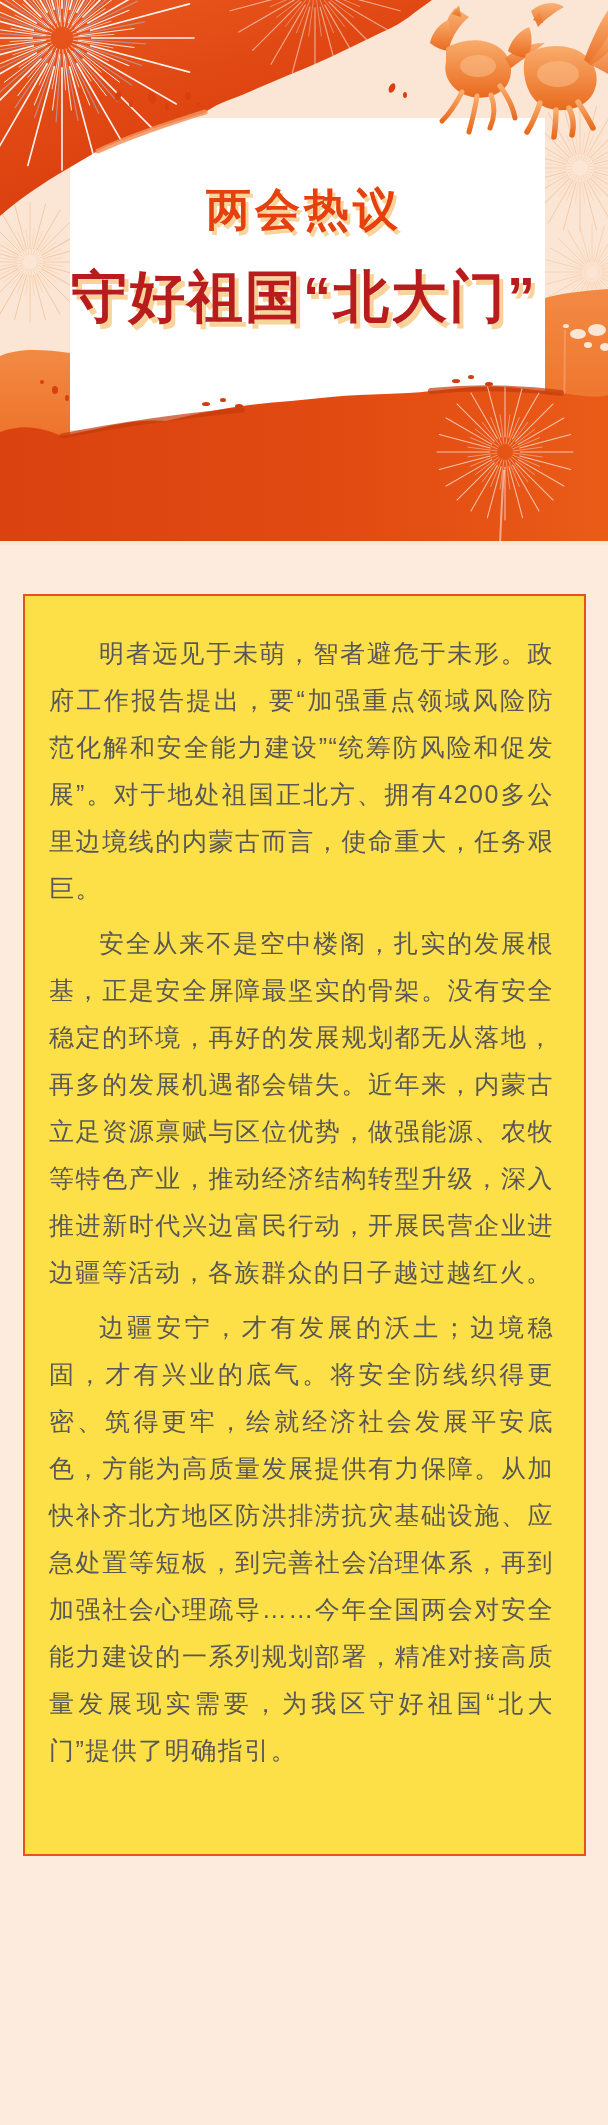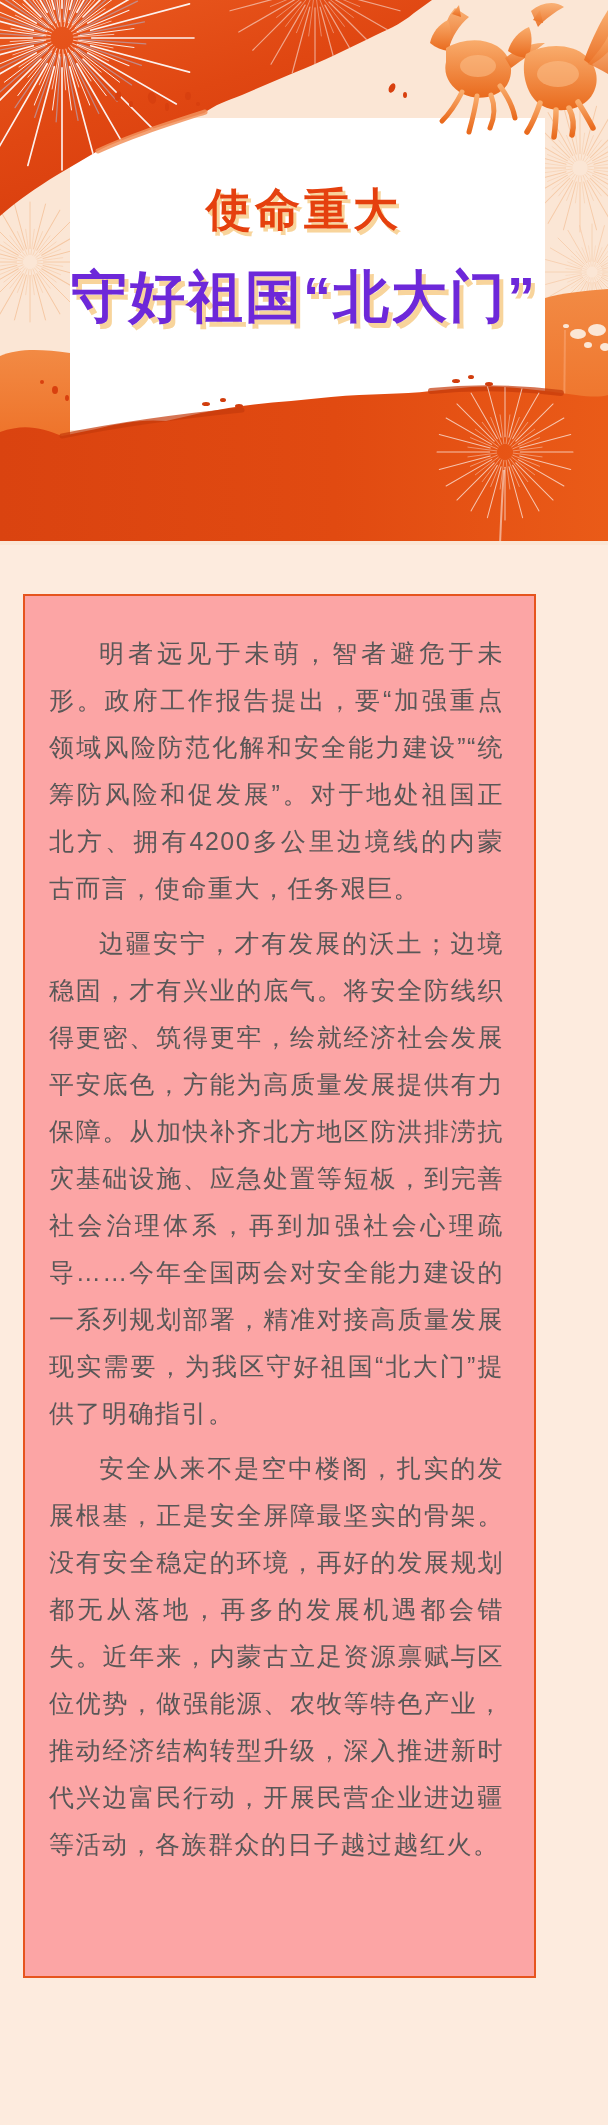--- a/index.html
+++ b/index.html
@@ -26,37 +26,37 @@
     position:absolute;top:180px;left:0;width:100%;
     font-size:45px;font-weight:900;
     color:#e5400e;
     letter-spacing:4px;
     text-shadow:3px 4px 0 #f8d49b;
   }
   .title{
     position:absolute;top:260px;left:0;width:100%;
     margin:0;
     font-size:56px;font-weight:900;
-    color:#6d28d9;
+    color:#b91c1c;
     letter-spacing:2px;
     text-shadow:4px 5px 0 #f8d49b;
     white-space:nowrap;
   }
 
   
   .content{
     padding:49px 0 42px 0;
   }
   .card{
     box-sizing:border-box;
     margin-left:23px;
-    width:513px;
-    background:#fca5a5;
+    width:563px;
+    background:#fde047;
     border:2px solid #e6541e;
-    padding:34px 30px 108px 24px;
+    padding:34px 30px 80px 24px;
   }
   .card p{
     margin:0;
     text-indent:2em;
     font-size:25px;
     line-height:47px;
     letter-spacing:1.5px;
     color:#595757;
     text-align:justify;
     text-justify:inter-character;
@@ -259,26 +259,26 @@
         <g transform="translate(505,452)" stroke="#ffffff" stroke-width="0.6" opacity="0.65">
           <g transform="scale(1.7)">
               <use href="#burst2" fill="none"></use>
             </g>
         </g>
         <path d="M504,470 C502,495 501,520 500,545" stroke="#ffffff" stroke-width="2" opacity="0.5" fill="none"></path>
       </g>
     </svg>
 
     <div class="titles">
-      <div class="kicker">使命重大</div>
+      <div class="kicker">两会热议</div>
       <h1 class="title">守好祖国“北大门”</h1>
     </div>
   </header>
 
   <main class="content">
     <article class="card">
       <p>明者远见于未萌，智者避危于未形。政府工作报告提出，要“加强重点领域风险防范化解和安全能力建设”“统筹防风险和促发展”。对于地处祖国正北方、拥有4200多公里边境线的内蒙古而言，使命重大，任务艰巨。</p>
+      <p>安全从来不是空中楼阁，扎实的发展根基，正是安全屏障最坚实的骨架。没有安全稳定的环境，再好的发展规划都无从落地，再多的发展机遇都会错失。近年来，内蒙古立足资源禀赋与区位优势，做强能源、农牧等特色产业，推动经济结构转型升级，深入推进新时代兴边富民行动，开展民营企业进边疆等活动，各族群众的日子越过越红火。</p>
       <p>边疆安宁，才有发展的沃土；边境稳固，才有兴业的底气。将安全防线织得更密、筑得更牢，绘就经济社会发展平安底色，方能为高质量发展提供有力保障。从加快补齐北方地区防洪排涝抗灾基础设施、应急处置等短板，到完善社会治理体系，再到加强社会心理疏导……今年全国两会对安全能力建设的一系列规划部署，精准对接高质量发展现实需要，为我区守好祖国“北大门”提供了明确指引。</p>
-      <p>安全从来不是空中楼阁，扎实的发展根基，正是安全屏障最坚实的骨架。没有安全稳定的环境，再好的发展规划都无从落地，再多的发展机遇都会错失。近年来，内蒙古立足资源禀赋与区位优势，做强能源、农牧等特色产业，推动经济结构转型升级，深入推进新时代兴边富民行动，开展民营企业进边疆等活动，各族群众的日子越过越红火。</p>
     </article>
   </main>
 
 </div>
 
 </body></html>

